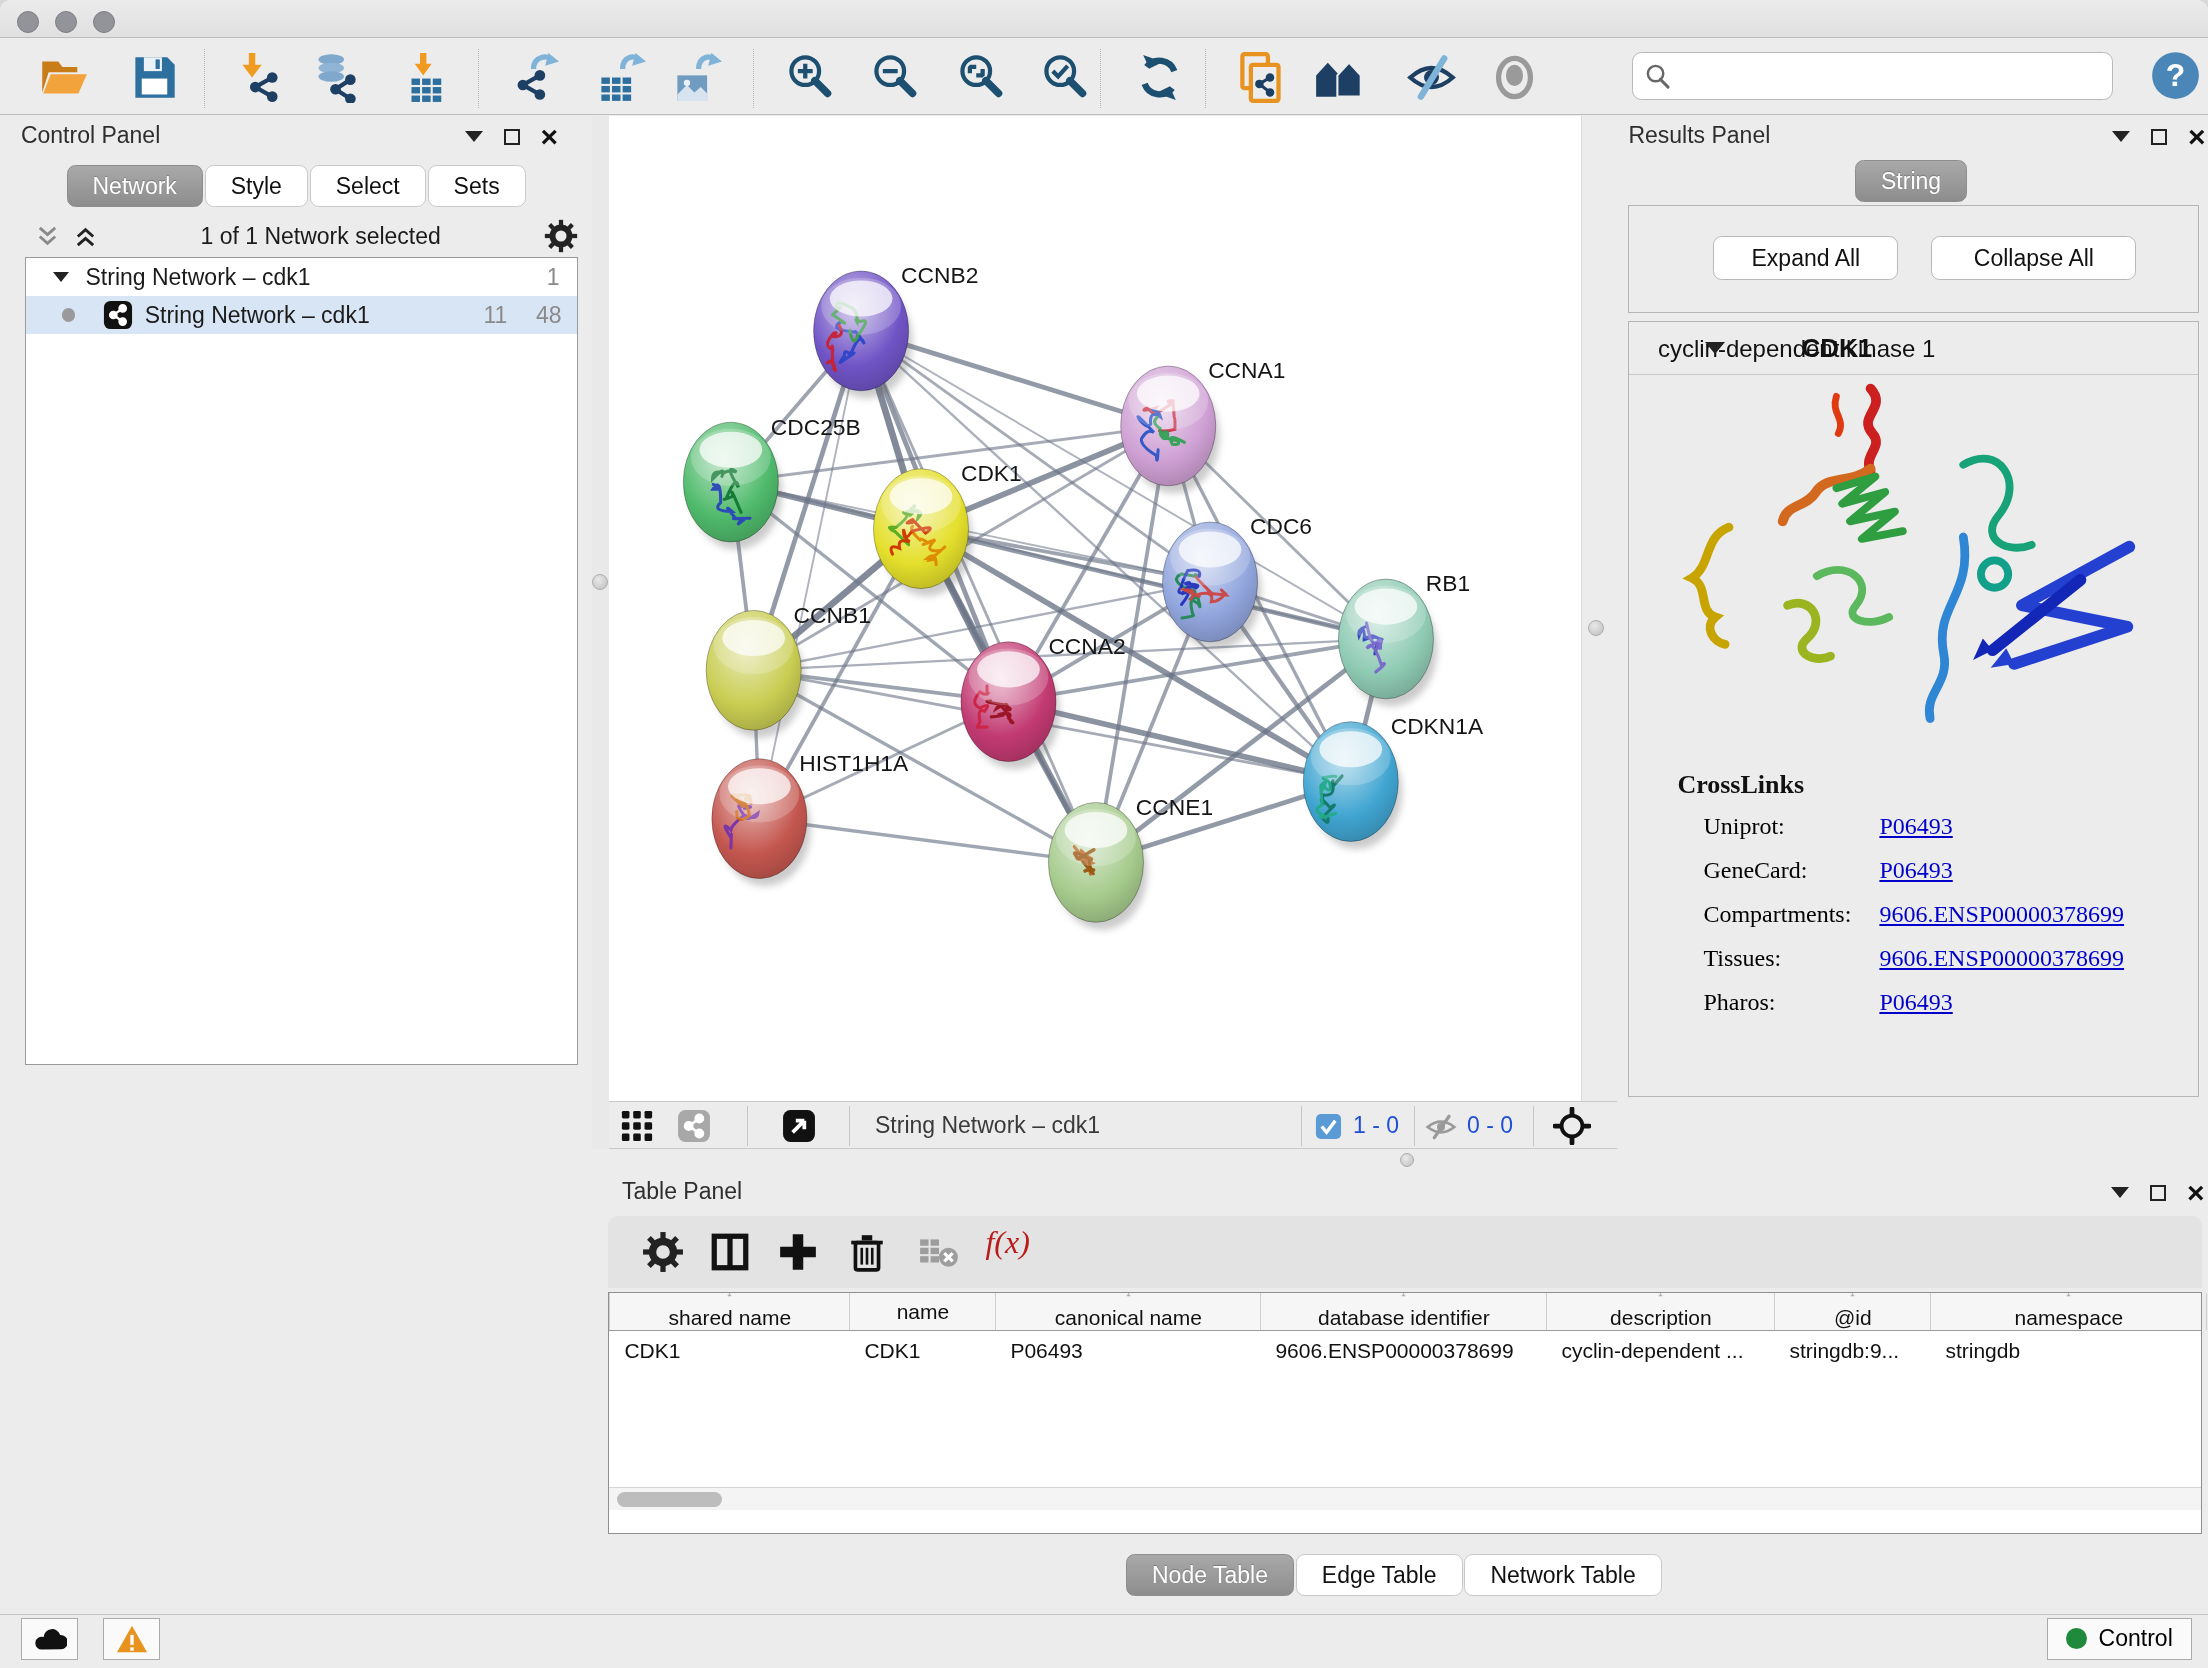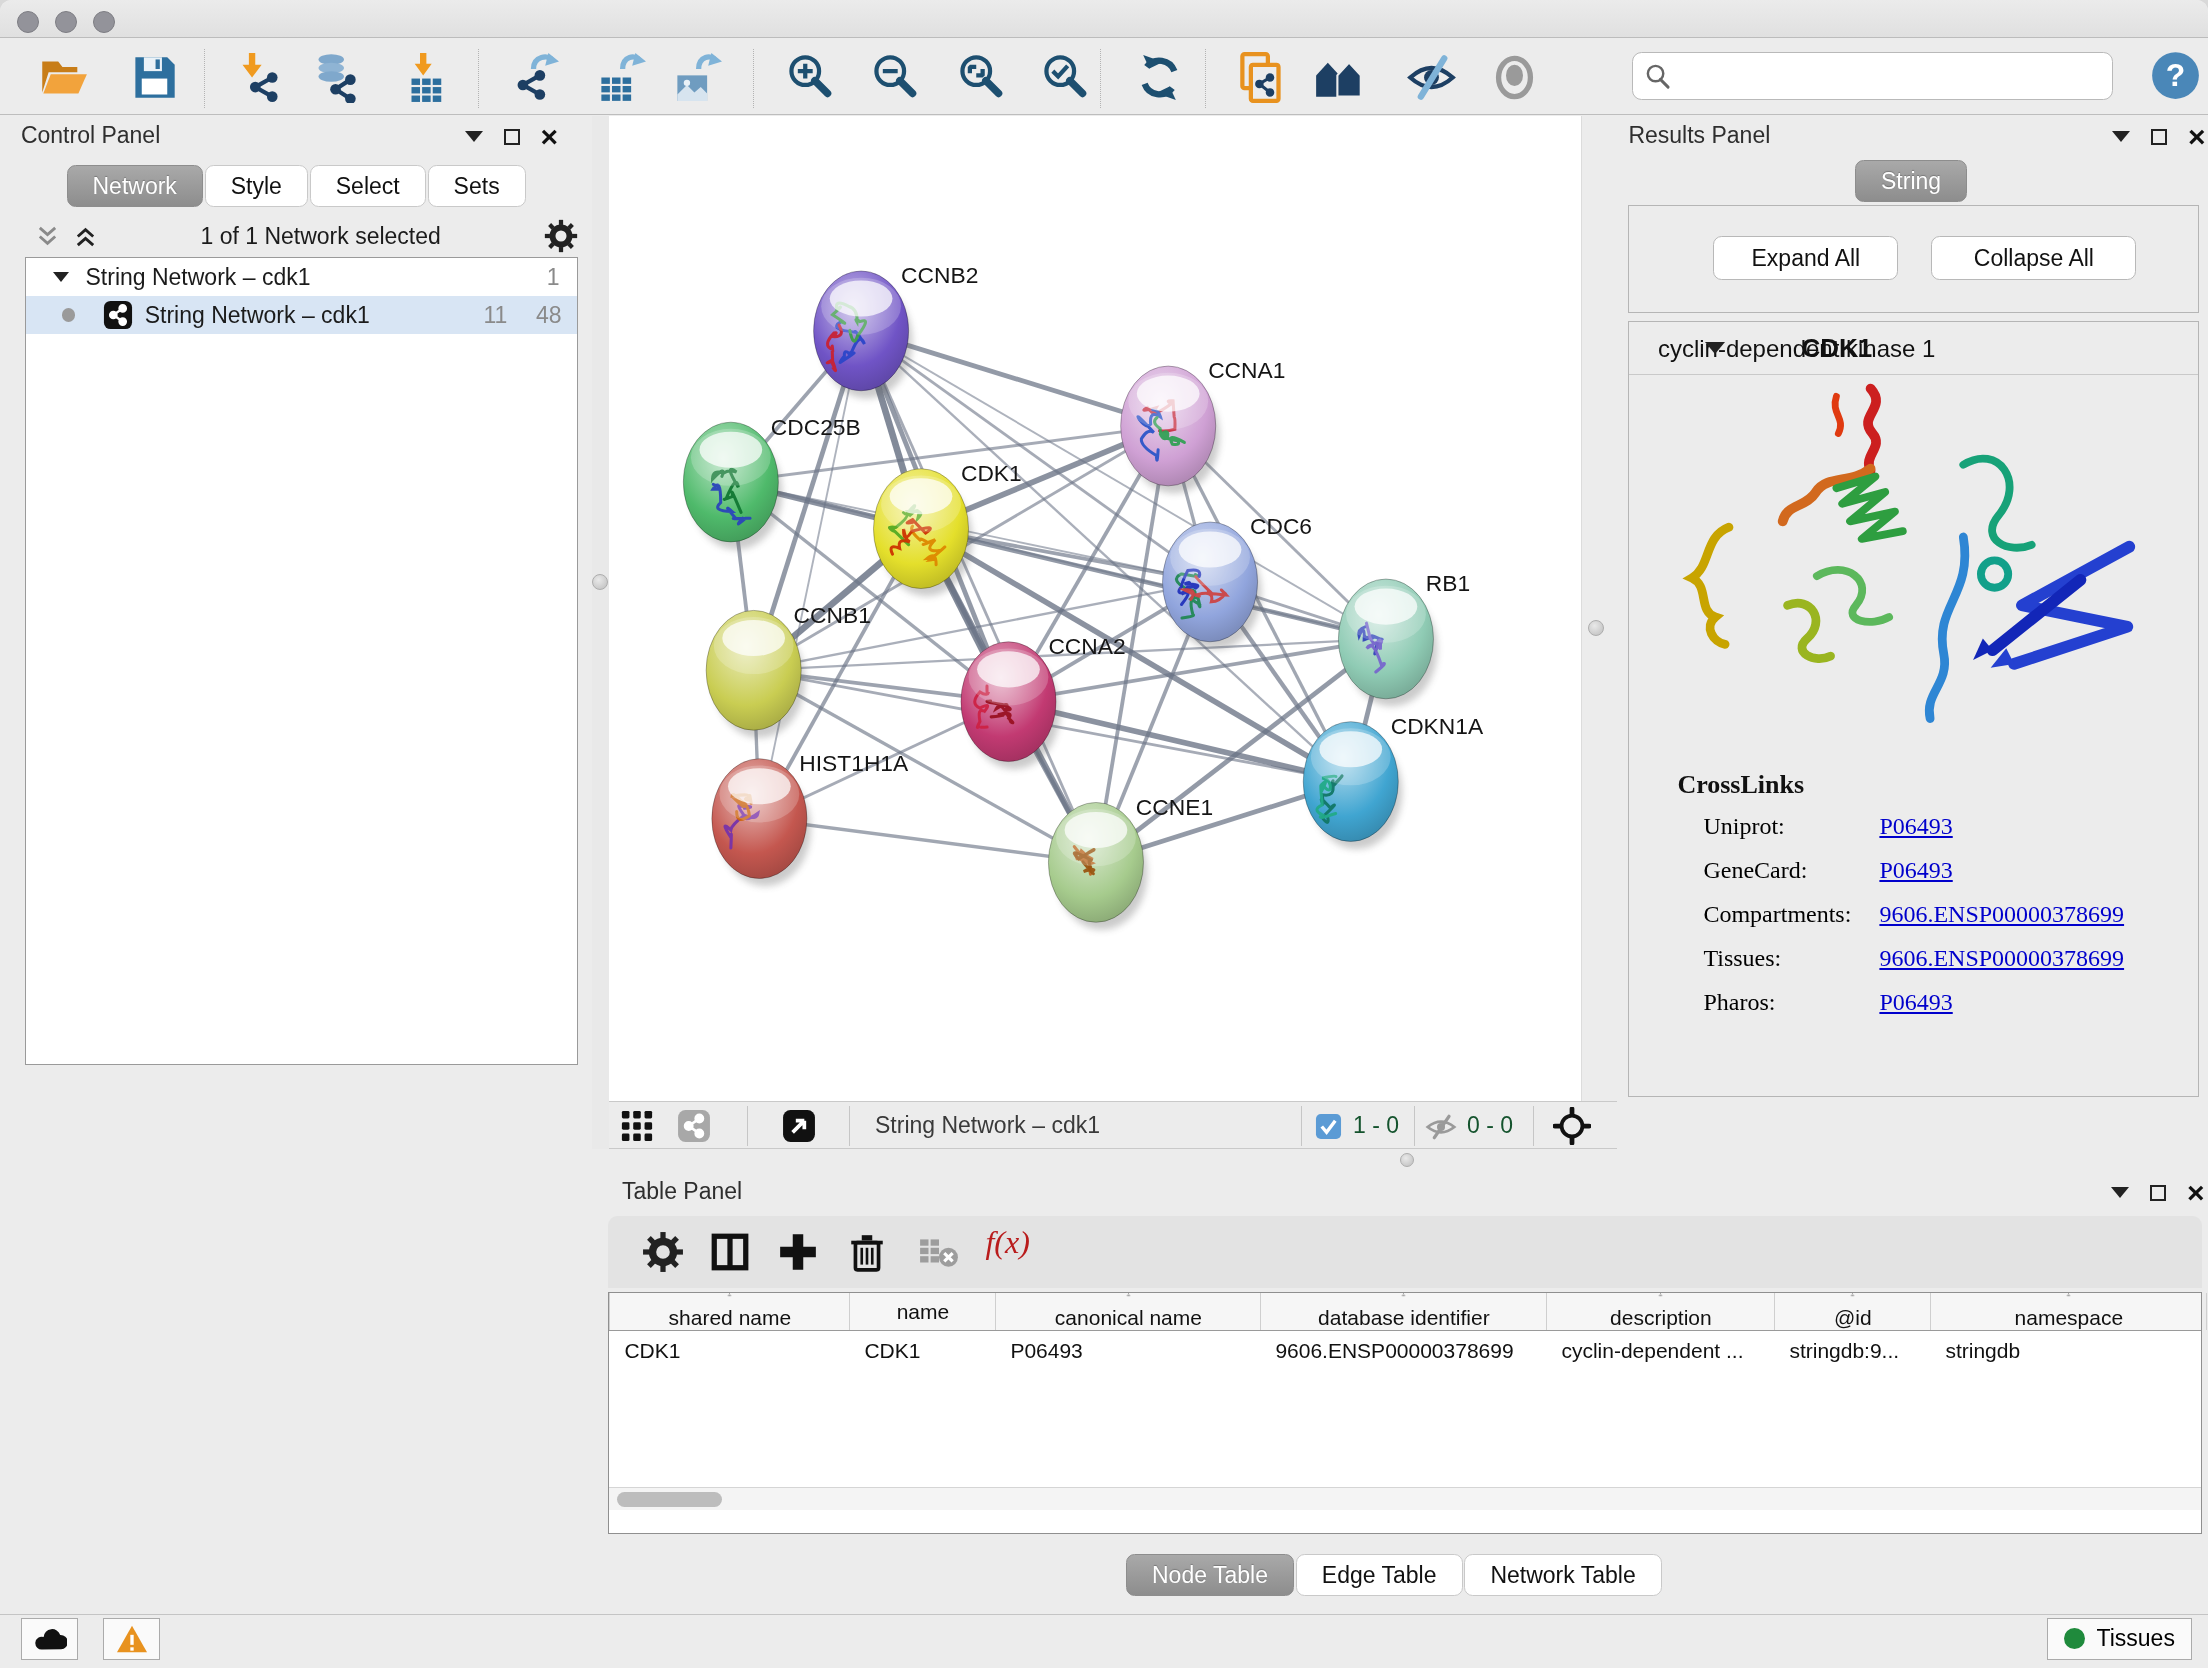--- a/index.html
+++ b/index.html
@@ -50,21 +50,21 @@
   .row-num { color:#8a8a8a; }
 
   
   #net-canvas { position:absolute; left:609px; top:116px; width:972px; height:985px; background:#fff; }
   #net-rstrip { position:absolute; left:1581px; top:116px; width:36px; height:985px; background:#ececec;
                 border-left:1px solid #dcdcdc; }
   #net-bar { position:absolute; left:609px; top:1101px; width:1008px; height:48px; background:#ececec;
              border-top:1px solid #c9c9c9; border-bottom:1px solid #c9c9c9; }
   .nb-sep { position:absolute; top:3.8px; height:40px; border-left:1px solid #c6c6c6; }
   .nb-txt { font-size:23px; color:#3a3a3a; }
-  .nb-count { font-size:23px; color:#14532d; }
+  .nb-count { font-size:23px; color:#1d4ed8; }
 
   
   #results-panel { position:absolute; left:1617px; top:116px; width:592px; height:1054px; background:#ececec; }
   .rp-box { position:absolute; left:11.4px; background:#ececec; border:1.9px solid #b5b5b5; }
   .btn { display:inline-flex; align-items:center; justify-content:center; background:#fff;
          border:1px solid #b8b8b8; border-radius:8.6px; font-size:23px; color:#111; cursor:pointer; }
   #cdk1-head { position:absolute; left:0; top:0; width:100%; height:53px; border-bottom:1.9px solid #c9c9c9;
                display:flex; align-items:center; }
   .serif { font-family:"Liberation Serif","DejaVu Serif",serif; }
   .xl-row { display:flex; font-size:24px; margin-bottom:17px; }
@@ -847,18 +847,18 @@
     </div>
     <div class="sb-btn" style="left:103px;width:57px">
       <svg width="34" height="30" viewBox="0 0 40 36">
           <path d="M20 2 L38 34 H2z" fill="#e8921f"></path>
           <rect x="18" y="13" width="4" height="12" fill="#fff"></rect>
           <rect x="18" y="28" width="4" height="4" fill="#fff"></rect>
         </svg>
     </div>
     <div class="sb-btn" style="left:2047px;width:145px;gap:11.4px">
       <div style="width:21px;height:21px;border-radius:50%;background:#1f8a3c"></div>
-      <span style="font-size:23px">Tissues</span>
+      <span style="font-size:23px">Control</span>
     </div>
   </div>
 
 </div>
 
 
 </body></html>

